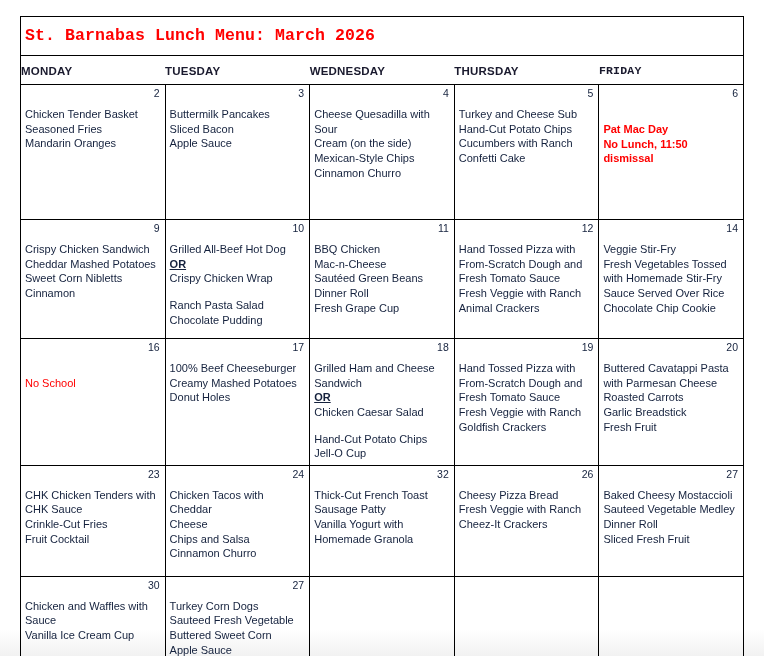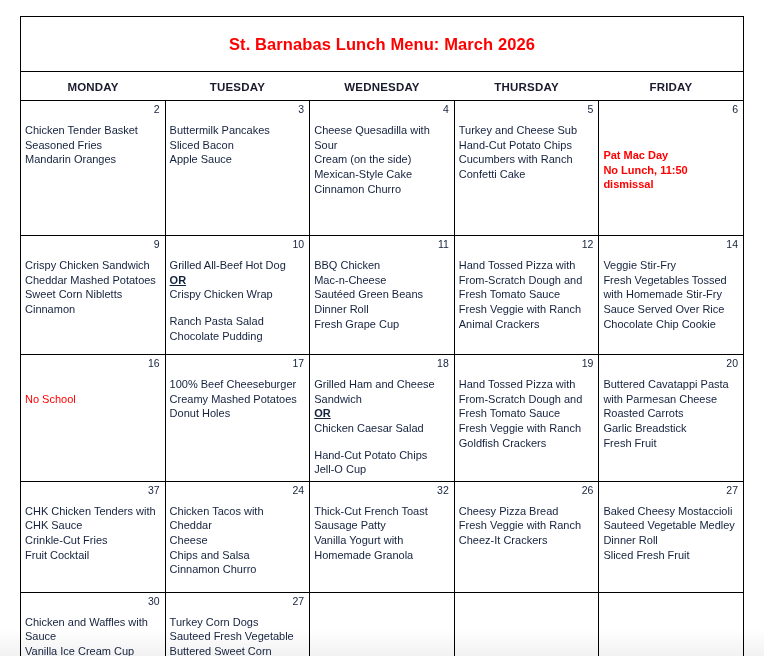--- a/index.html
+++ b/index.html
@@ -27,43 +27,44 @@
     table-layout: fixed;
     width: 724px;
     border: 1.5px solid #000000;
   }
 
   
   .title-cell {
     border: 1.5px solid #000000;
     border-bottom: 1.2px solid #000000;
     height: 30px;
-    text-align: center;
+    text-align: left;
     vertical-align: middle;
-    padding: 12px;
+    padding: 4px;
+    font-family: Liberation Mono, monospace;
   }
   .title-text {
     color: #ff0000;
     font-weight: bold;
     font-size: 16.5px;
     letter-spacing: 0.1px;
     line-height: 1.1;
   }
 
   
   .dow-row td {
     border: none;
     border-bottom: 1.2px solid #000000;
     height: 28px;
-    text-align: center;
+    text-align: left;
     vertical-align: middle;
     padding: 0;
   }
   .dow-row td:first-child { border-left: 1.5px solid #000000; }
-  .dow-row td:last-child  { border-right: 1.5px solid #000000; }
+  .dow-row td:last-child  { border-right: 1.5px solid #000000; font-family: Liberation Mono, monospace; }
   .dow-text {
     color: #1a1a2e;
     font-weight: bold;
     font-size: 11.5px;
     letter-spacing: 0.2px;
   }
 
   
   td.day-cell {
     border: 1.2px solid #000000;
@@ -98,21 +99,21 @@
   .menu-line.bold { font-weight: bold; text-decoration: underline; }
 
   .menu-body.alert {
     color: #ff0000;
     font-weight: normal;
     margin-top: 14px;
   }
   .menu-body.alert-center {
     color: #ff0000;
     font-weight: bold;
-    margin-top: 32px;
+    margin-top: 22px;
   }
   .menu-body.noschool { margin-top: 22px; }
 </style>
 </head>
 <body>
 
 <div class="calendar-wrap">
   <table class="calendar">
     <tbody id="calendar-body">
         <tr>
@@ -140,21 +141,21 @@
               <span class="menu-line">Buttermilk Pancakes</span>
               <span class="menu-line">Sliced Bacon</span>
               <span class="menu-line">Apple Sauce</span>
             </div>
           </td>
           <td class="day-cell row-first">
             <span class="date-num">4</span>
             <div class="menu-body">
               <span class="menu-line">Cheese Quesadilla with Sour</span>
               <span class="menu-line">Cream (on the side)</span>
-              <span class="menu-line">Mexican-Style Cake</span>
+              <span class="menu-line">Mexican-Style Chips</span>
               <span class="menu-line">Cinnamon Churro</span>
             </div>
           </td>
           <td class="day-cell row-first">
             <span class="date-num">5</span>
             <div class="menu-body">
               <span class="menu-line">Turkey and Cheese Sub</span>
               <span class="menu-line">Hand-Cut Potato Chips</span>
               <span class="menu-line">Cucumbers with Ranch</span>
               <span class="menu-line">Confetti Cake</span>
@@ -263,21 +264,21 @@
               <span class="menu-line">Buttered Cavatappi Pasta</span>
               <span class="menu-line">with Parmesan Cheese</span>
               <span class="menu-line">Roasted Carrots</span>
               <span class="menu-line">Garlic Breadstick</span>
               <span class="menu-line">Fresh Fruit</span>
             </div>
           </td>
         </tr>
         <tr>
           <td class="day-cell">
-            <span class="date-num">37</span>
+            <span class="date-num">23</span>
             <div class="menu-body">
               <span class="menu-line">CHK Chicken Tenders with</span>
               <span class="menu-line">CHK Sauce</span>
               <span class="menu-line">Crinkle-Cut Fries</span>
               <span class="menu-line">Fruit Cocktail</span>
             </div>
           </td>
           <td class="day-cell">
             <span class="date-num">24</span>
             <div class="menu-body">

